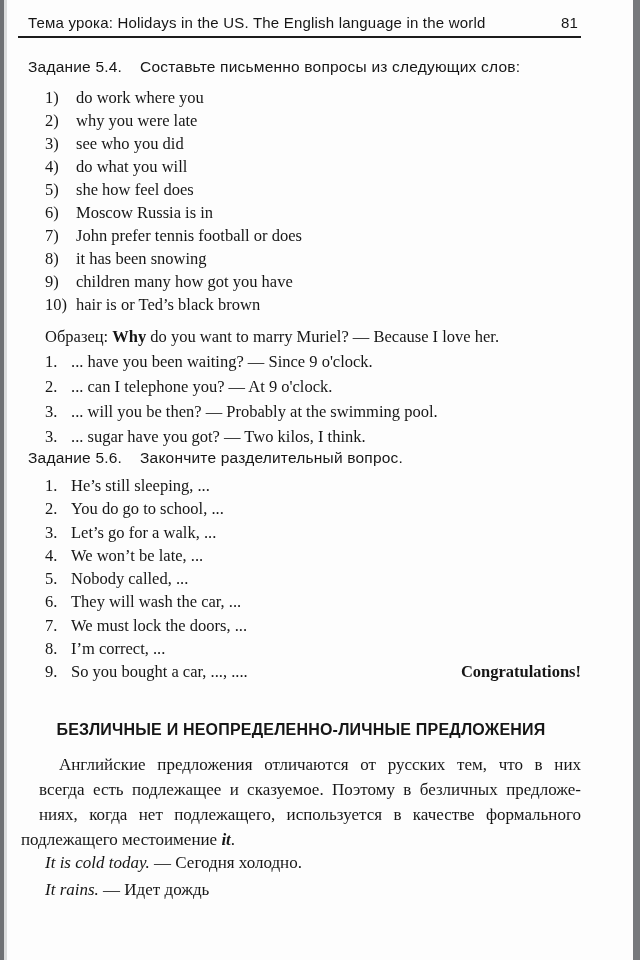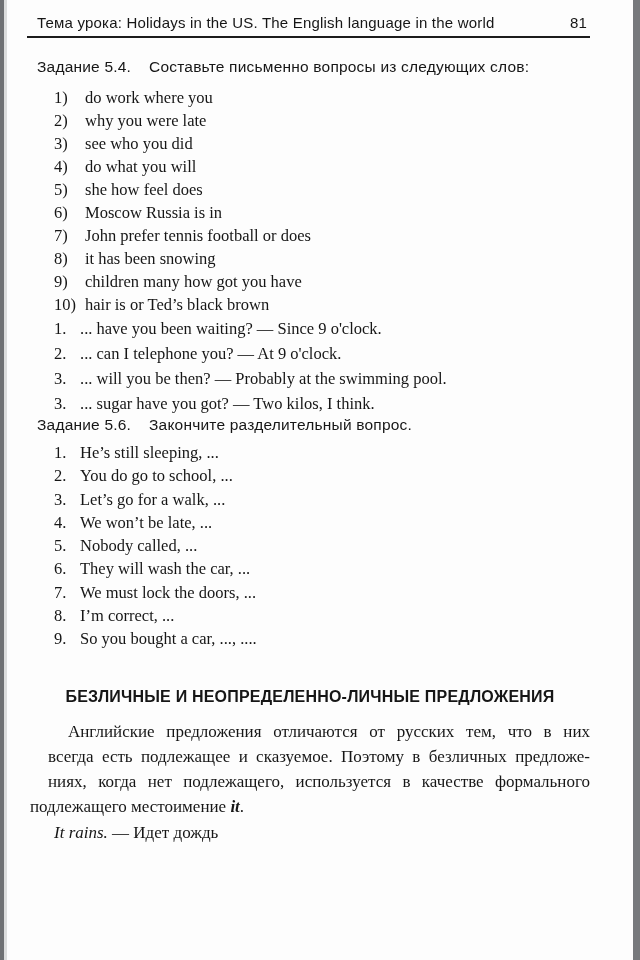--- a/index.html
+++ b/index.html
@@ -5,21 +5,21 @@
   html, body { margin:0; padding:0; }
   body {
     width:640px; height:960px; position:relative; overflow:hidden;
     background:#fdfdfd; color:#161616;
     font-family:"Liberation Serif", serif;
   }
   .edge-left  { position:absolute; left:0; top:0; width:4px; height:960px; background:#6f7174; }
   .edge-left-soft { position:absolute; left:4px; top:0; width:3px; height:960px; background:#dcdddd; }
   .edge-right { position:absolute; right:0; top:0; width:7px; height:960px; background:#77797c; }
 
-  .content { position:absolute; left:30px; top:0; width:560px; }
+  .content { position:absolute; left:21px; top:0; width:560px; }
 
   .header-row {
     display:flex; justify-content:space-between; align-items:baseline;
     padding:14px 3px 0 7px;
     font-family:"Liberation Sans", sans-serif; font-size:15px; letter-spacing:0.2px;
   }
   .page-num { font-weight:normal; font-size:15px; }
   .rule { margin-top:5px; margin-left:-3px; width:563px; height:0; border-top:2px solid #1c1c1c; }
 
   .task-head {
@@ -118,20 +118,23 @@
     <div class="li">
         <span class="num w31">9)</span>
         <span class="txt">children many how got you have</span>
       </div>
     <div class="li">
         <span class="num w31">10)</span>
         <span class="txt">hair is or Ted’s black brown</span>
       </div>
   </div>
 
+  <div class="sample-line">
+    <span>Образец: </span><span class="b">Why</span><span> do you want to marry Muriel? — Because I love her.</span>
+  </div>
   <div class="list" id="list55">
     <div class="li">
         <span class="num w26">1.</span>
         <span class="txt">... have you been waiting? — Since 9 o'clock.</span>
       </div>
     <div class="li">
         <span class="num w26">2.</span>
         <span class="txt">... can I telephone you? — At 9 o'clock.</span>
       </div>
     <div class="li">
@@ -176,31 +179,35 @@
         <span class="num w26">7.</span>
         <span class="txt">We must lock the doors, ...</span>
       </div>
     <div class="li">
         <span class="num w26">8.</span>
         <span class="txt">I’m correct, ...</span>
       </div>
     <div class="li">
         <span class="num w26">9.</span>
         <span class="txt">So you bought a car, ..., .... </span>
+        <span class="b" style="white-space:pre;">Congratulations!</span>
       </div>
   </div>
 
   <div class="section-heading">БЕЗЛИЧНЫЕ И НЕОПРЕДЕЛЕННО-ЛИЧНЫЕ ПРЕДЛОЖЕНИЯ</div>
 
   <div class="para">
     <div class="para-line first">Английские предложения отличаются от русских тем, что в них</div>
     <div class="para-line">всегда есть подлежащее и сказуемое. Поэтому в безличных предложе-</div>
     <div class="para-line">ниях, когда нет подлежащего, используется в качестве формального</div>
     <div class="para-last">
       <span>подлежащего местоимение </span><span class="em-it">it</span><span>.</span>
     </div>
   </div>
 
+  <div class="example first">
+    <span class="it">It is cold today.</span><span> — Сегодня холодно.</span>
+  </div>
   <div class="example">
     <span class="it">It rains.</span><span> — Идет дождь</span>
   </div>
 
 </div>
 
 </body></html>

